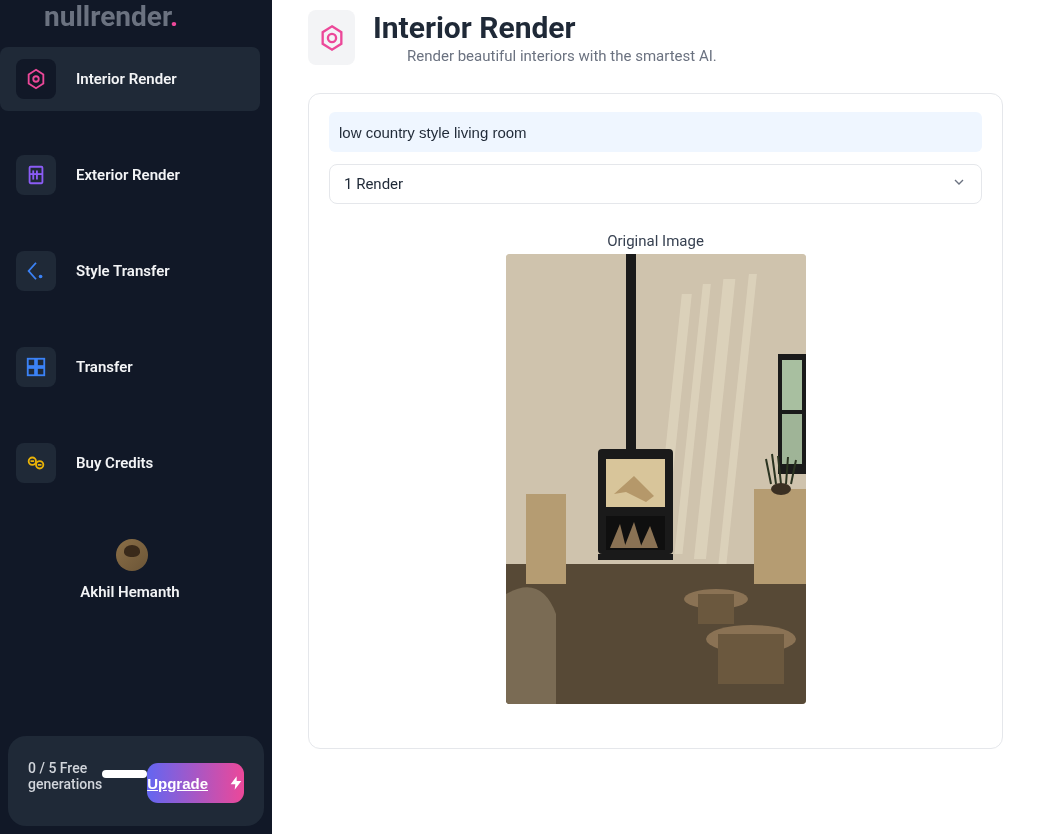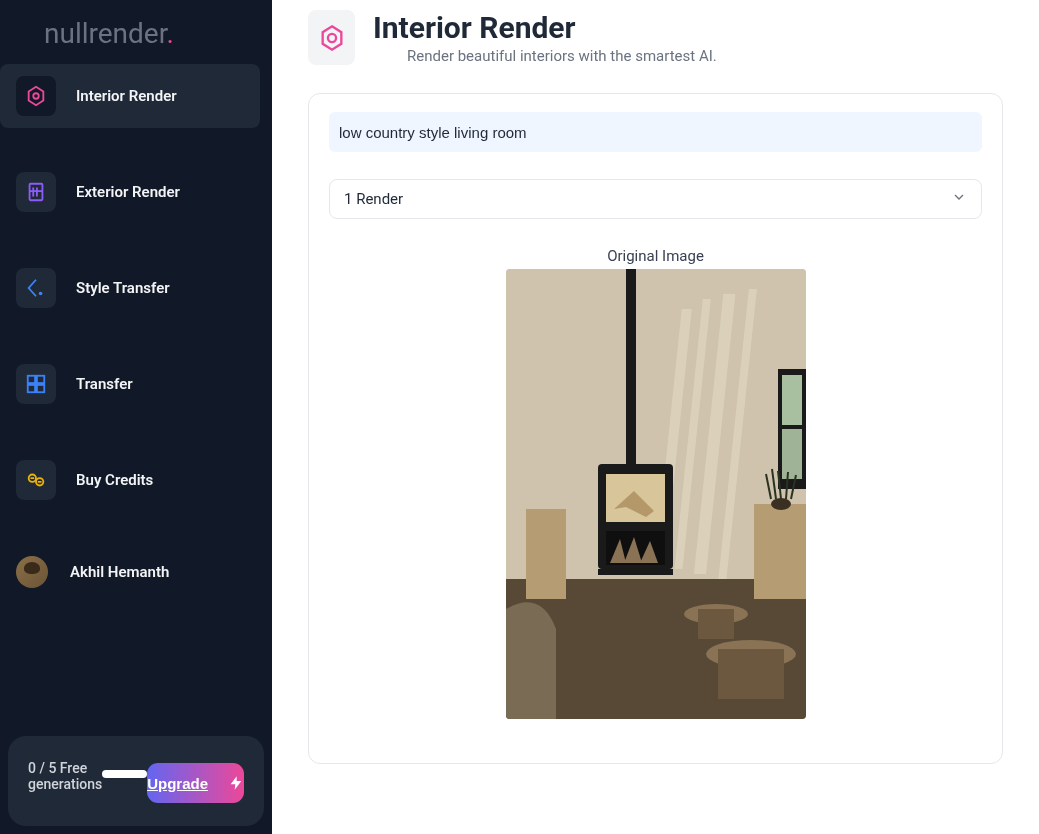--- a/index.html
+++ b/index.html
@@ -18,23 +18,22 @@
   background: #111827;
   height: 834px;
   display: flex;
   flex-direction: column;
   position: relative;
 }
 
 .logo {
   padding: 0 16px 14px 44px;
   font-size: 28px;
-  font-weight: 400;
+  font-weight: 700;
   color: #6b7280;
-  margin-top: 17px;
 }
 .logo .dot { color: #ec4899; }
 
 .nav {
   display: flex;
   flex-direction: column;
   gap: 32px;
   padding-right: 12px;
 }
 
@@ -169,21 +168,21 @@
 
 .prompt-input {
   width: 100%;
   height: 40px;
   background: #eff6ff;
   border: none;
   border-radius: 6px;
   padding: 0 10px;
   font-size: 15px;
   color: #1f2937;
-  margin-bottom: 27px;
+  margin-bottom: 12px;
 }
 
 .select {
   width: 100%;
   height: 40px;
   border: 1px solid #e5e7eb;
   border-radius: 8px;
   display: flex;
   align-items: center;
   justify-content: space-between;
@@ -288,21 +287,21 @@
       <div class="icon-box">
         <svg width="22" height="22" viewBox="0 0 24 24" fill="none" stroke="#eab308" stroke-width="2">
             <circle cx="8" cy="10" r="4"></circle>
             <circle cx="16" cy="14" r="4"></circle>
             <path d="M6 10h4M14 14h4"></path>
           </svg>
       </div>
       <span class="label">Buy Credits</span>
     </div>
 
-    <div class="nav-item" style="gap:22px;">
+    <div class="nav-item" style="gap:12px;flex-direction:column;">
       <div class="avatar"></div>
       <span class="label">Akhil Hemanth</span>
     </div>
   </nav>
 
   <div class="footer-card">
     <div class="footer-label">0 / 5 Free generations</div>
     <div class="progress-bar"></div>
     <button class="upgrade-btn">
       <span>Upgrade</span>

